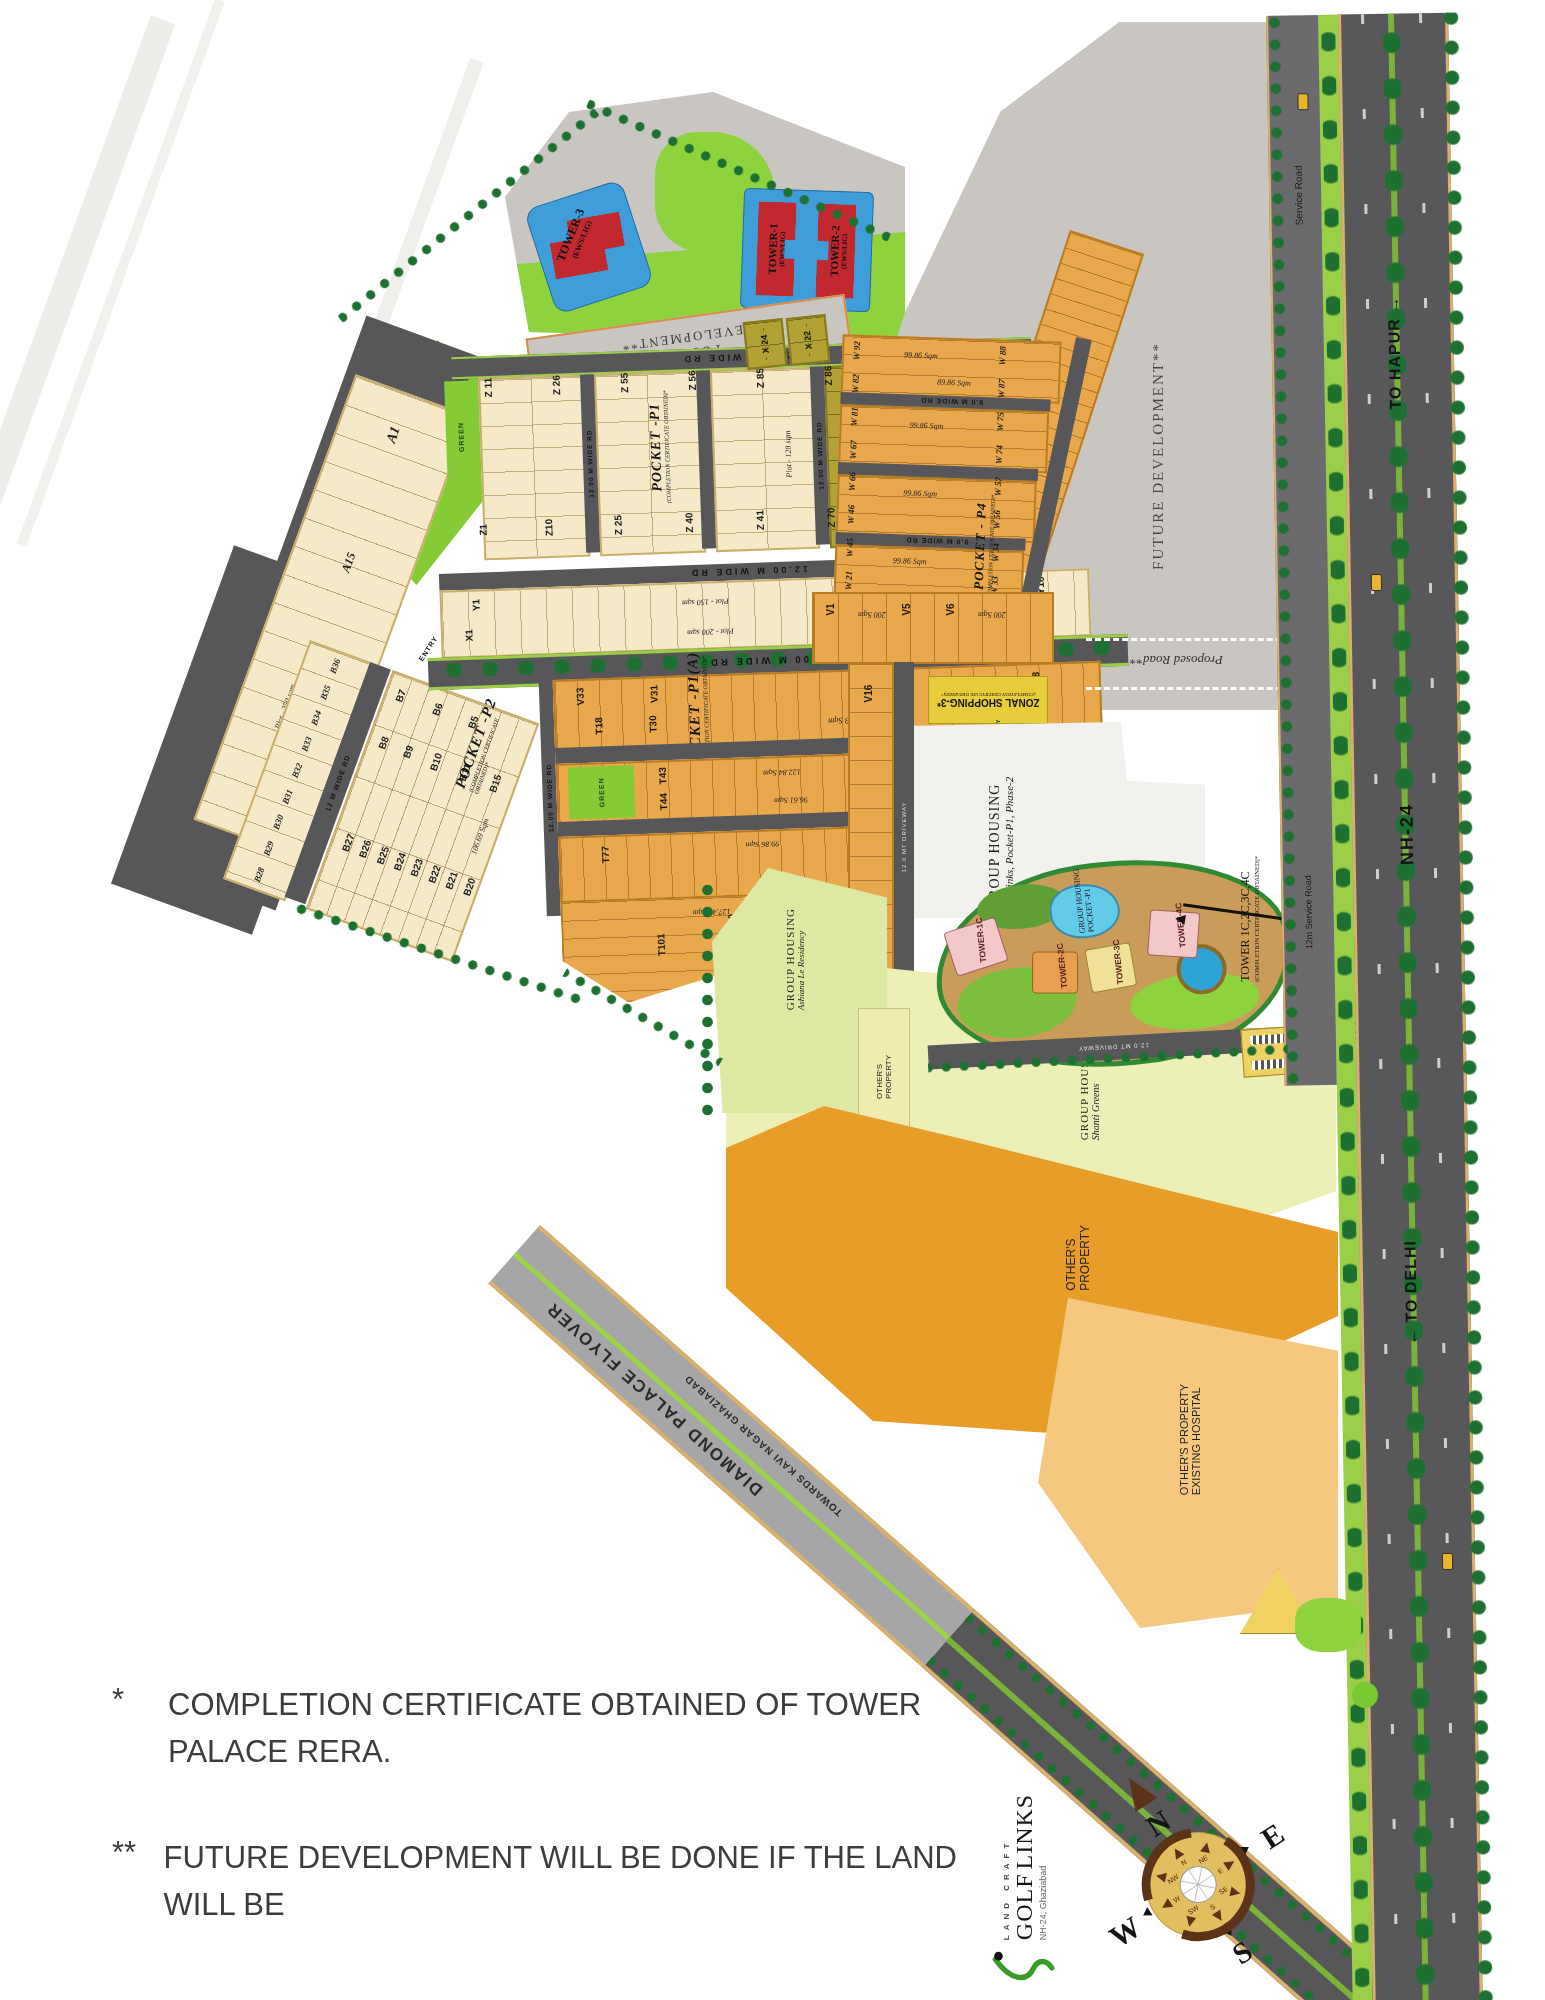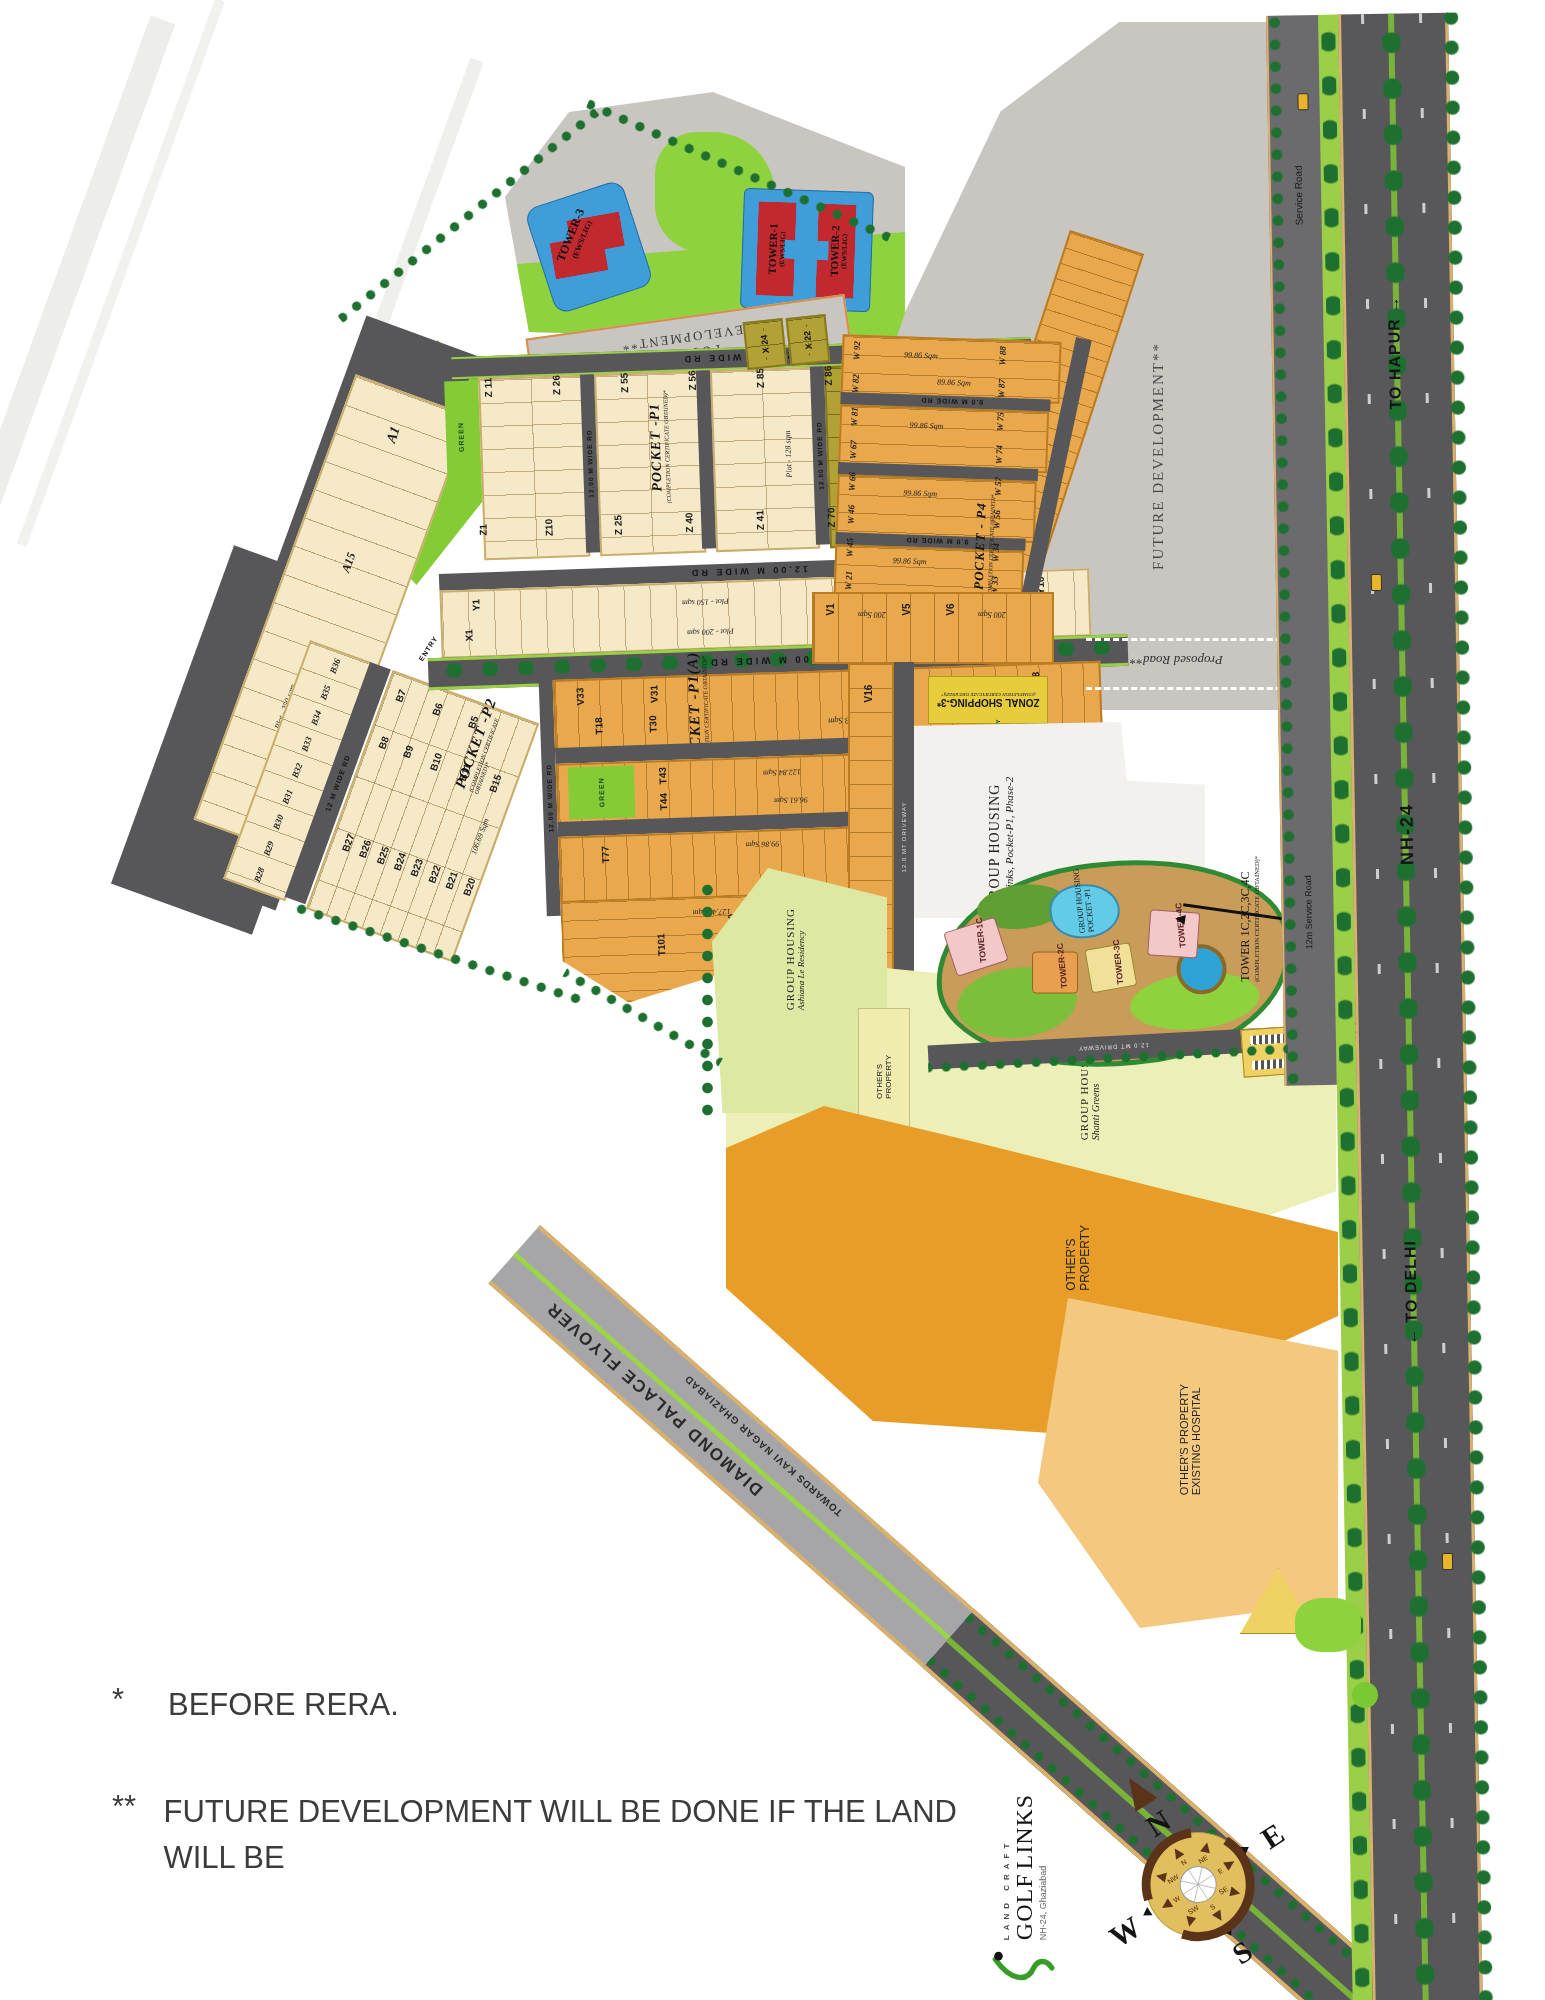--- a/index.html
+++ b/index.html
@@ -469,21 +469,22 @@
   <div class="abs dots-x" style="left:588px;top:96px;width:330px;height:14px;transform:rotate(24deg);transform-origin:0 50%"></div>
   <div class="abs dots-x" style="left:296px;top:900px;width:300px;height:14px;transform:rotate(18deg);transform-origin:0 50%"></div>
   <div class="abs dots-x" style="left:565px;top:965px;width:180px;height:14px;transform:rotate(30deg);transform-origin:0 50%"></div>
   <div class="abs dots-y" style="left:700px;top:880px;width:14px;height:240px"></div>
   <div class="abs dots-x" style="left:928px;top:1052px;width:360px;height:13px;transform:rotate(-3deg)"></div>
 
   <div class="abs" style="left:112px;top:1682px;width:900px;color:#3c3c3c">
     <div style="display:flex;align-items:flex-start">
       <div style="width:56px;font:31px 'Liberation Sans',sans-serif">*</div>
       <div style="font:31px 'Liberation Sans',sans-serif;line-height:1.5">
-        <div>BEFORE RERA.</div>
+        <div>COMPLETION CERTIFICATE OBTAINED OF TOWER</div>
+        <div>PALACE RERA.</div>
       </div>
     </div>
     <div style="display:flex;align-items:flex-start;margin-top:60px">
       <div style="width:56px;font:31px 'Liberation Sans',sans-serif">**</div>
       <div style="font:31px 'Liberation Sans',sans-serif;line-height:1.5">
         <div>FUTURE DEVELOPMENT WILL BE DONE IF THE LAND WILL BE</div>
 
       </div>
     </div>
   </div>

